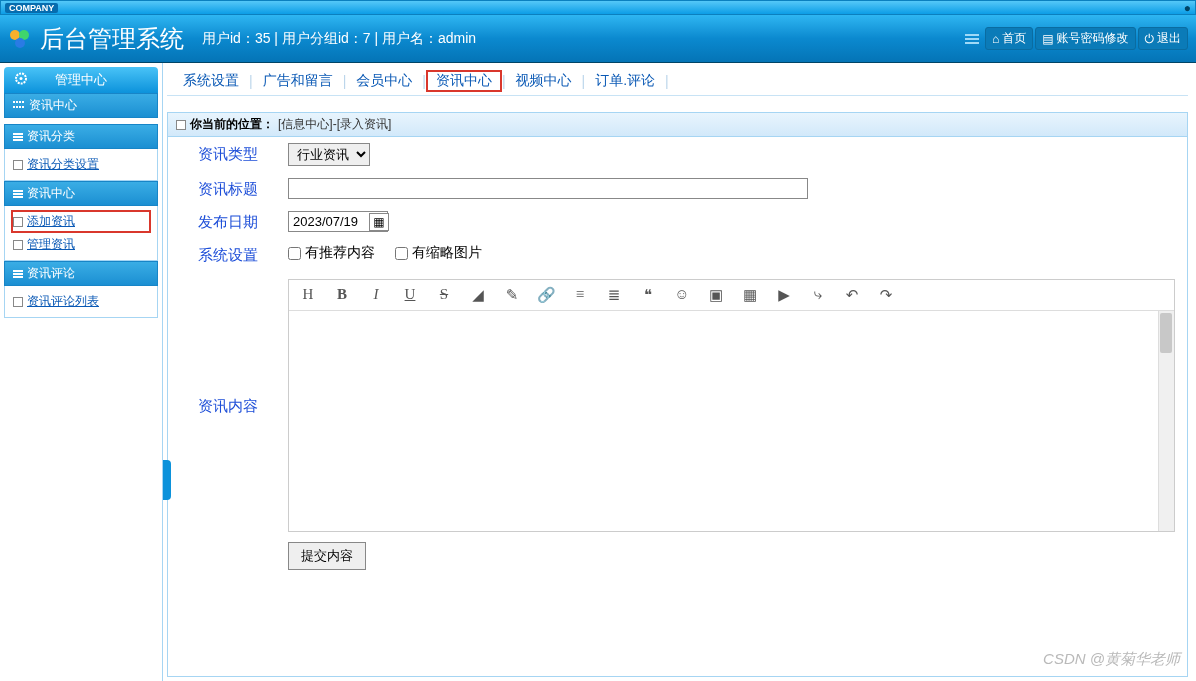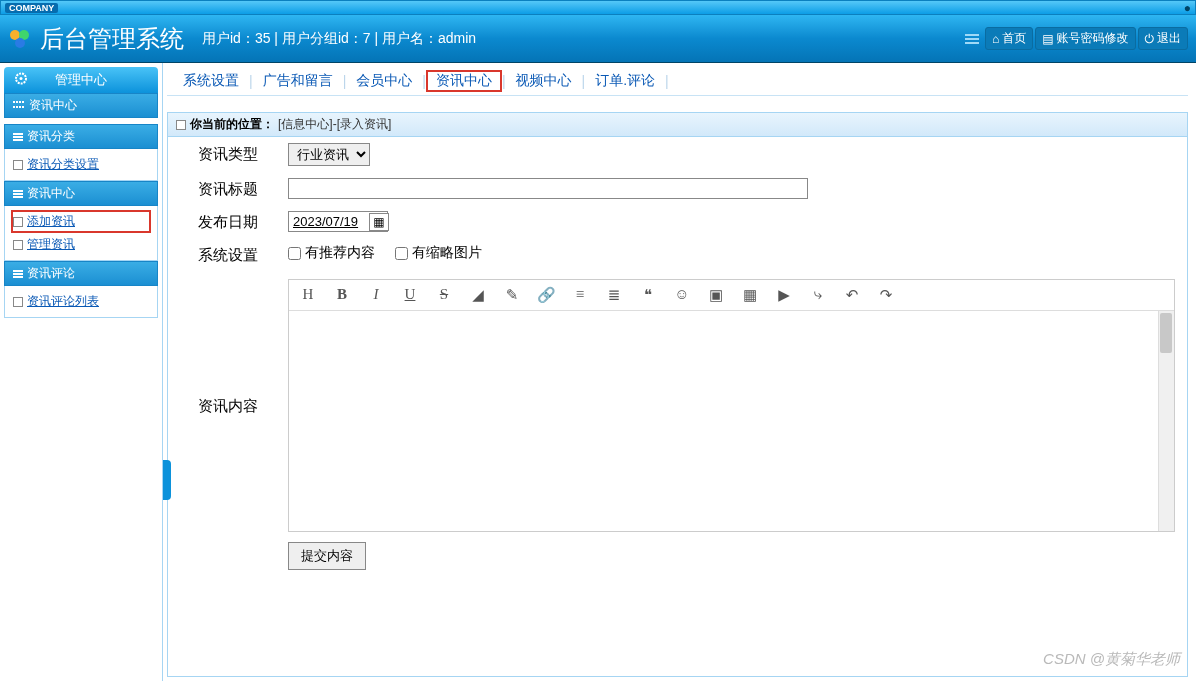--- a/index.html
+++ b/index.html
@@ -37,21 +37,21 @@
 .topnav a { color: #0a59b5; padding: 2px 10px; cursor: pointer; }
 .topnav .sep { color: #bcd6eb; }
 .topnav a.active { border: 2px solid #d9372c; padding: 0 8px; }
 
 .breadcrumb { background: linear-gradient(to bottom, #e8f4fd, #d2e9fa); border: 1px solid #a6d5f3; padding: 3px 8px; margin-top: 16px; display: flex; align-items: center; gap: 4px; }
 .breadcrumb b { font-size: 12px; }
 .breadcrumb span { color: #333; }
 
 .form-area { border: 1px solid #a6d5f3; border-top: none; background: #fff; flex: 1; overflow: auto; }
 .form-row { display: flex; align-items: flex-start; padding: 6px 0; }
-.form-label { width: 120px; text-align: center; font-size: 15px; color: #000000; padding-top: 2px; }
+.form-label { width: 120px; text-align: center; font-size: 15px; color: #1d4ed8; padding-top: 2px; }
 .form-field { flex: 1; padding-right: 12px; }
 .form-field select, .form-field input[type=text], .form-field input[type=date] { border: 1px solid #888; padding: 2px 4px; font-size: 13px; font-family: inherit; }
 .form-field input[type=text].wide { width: 520px; }
 .chk-group { display: flex; gap: 20px; align-items: center; font-size: 14px; }
 .chk-group label { display: inline-flex; align-items: center; gap: 4px; }
 
 .editor { border: 1px solid #ccc; margin-top: 2px; }
 .toolbar { border-bottom: 1px solid #ddd; padding: 6px 10px; display: flex; gap: 16px; color: #666; font-size: 15px; }
 .toolbar .tbtn { cursor: pointer; width: 18px; text-align: center; color: #555; font-family: Georgia, serif; }
 .toolbar .tbtn.bold { font-weight: bold; }
@@ -222,21 +222,21 @@
       <div class="form-row">
         <div class="form-label">资讯标题</div>
         <div class="form-field">
           <input type="text" class="wide" value="" style="">
         </div>
       </div>
 
       <div class="form-row">
         <div class="form-label">发布日期</div>
         <div class="form-field">
-          <input type="text" style="width: 100px; text-decoration: underline;" value="2023/07/19"> <span style="border:1px solid #888; padding:1px 3px; margin-left:-22px; background:#fff;">▦</span>
+          <input type="text" style="width: 100px;" value="2023/07/19"> <span style="border:1px solid #888; padding:1px 3px; margin-left:-22px; background:#fff;">▦</span>
         </div>
       </div>
 
       <div class="form-row">
         <div class="form-label">系统设置</div>
         <div class="form-field">
           <div class="chk-group">
             <label>
                 <input type="checkbox" style=""> 
                 <span>有推荐内容</span>

